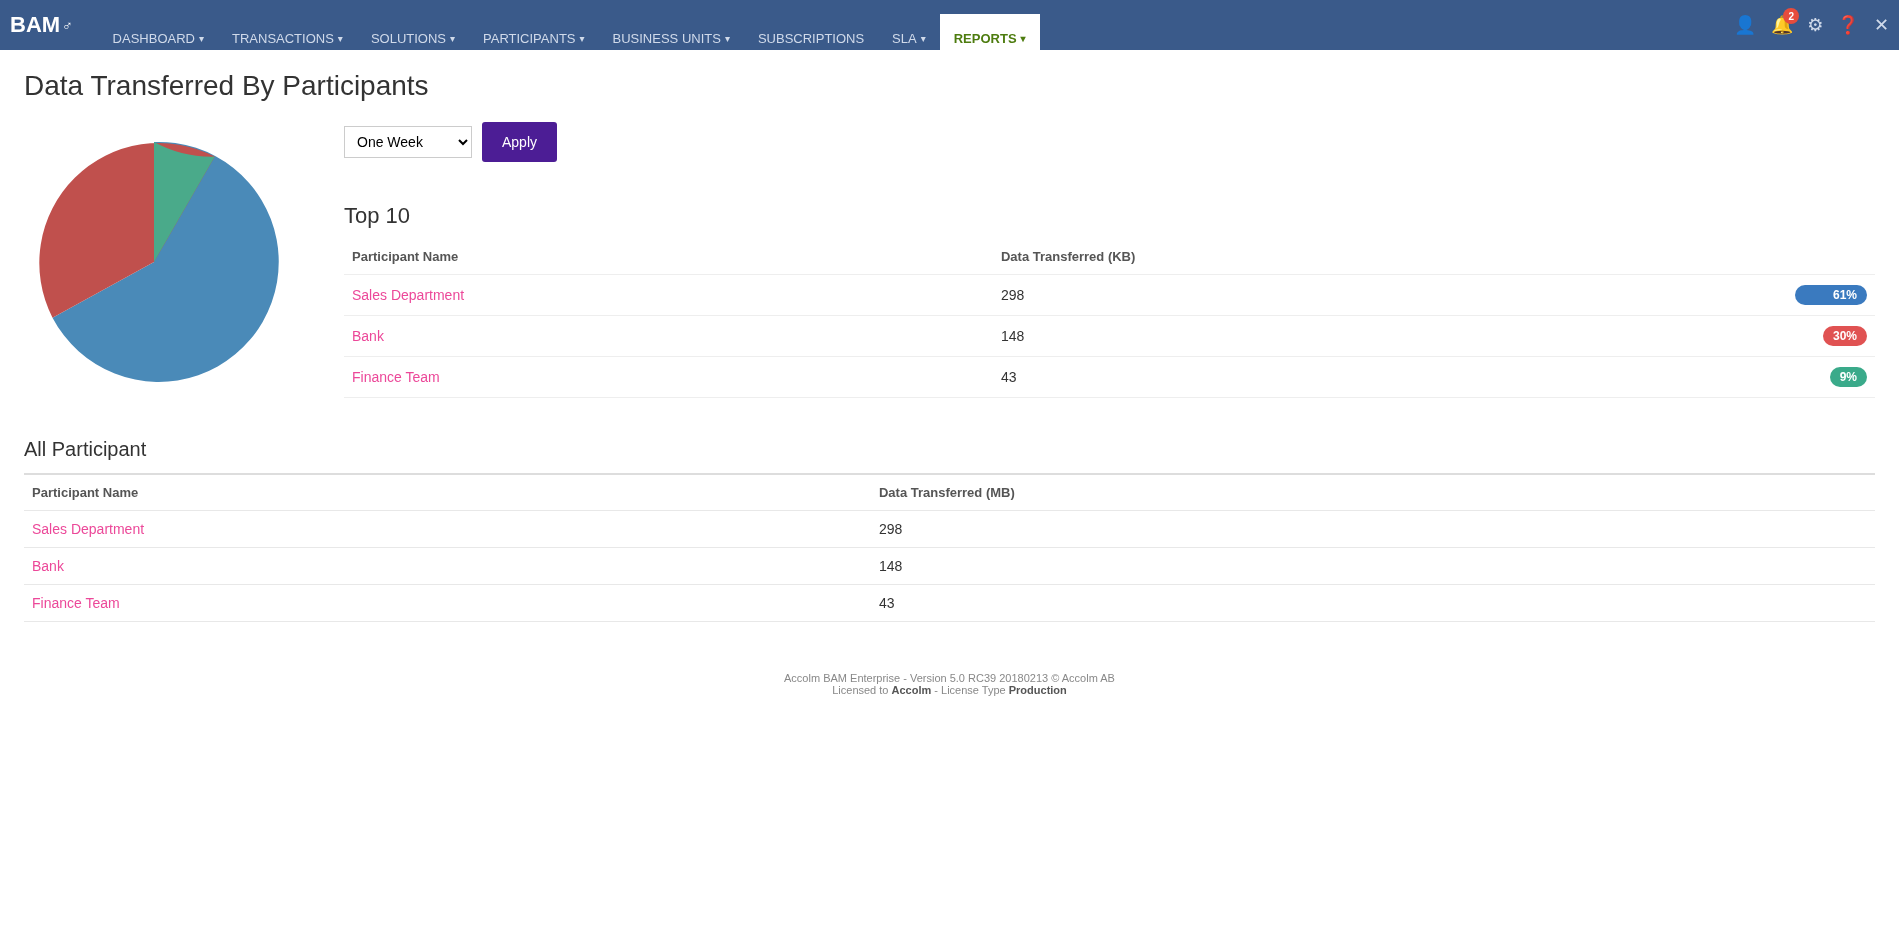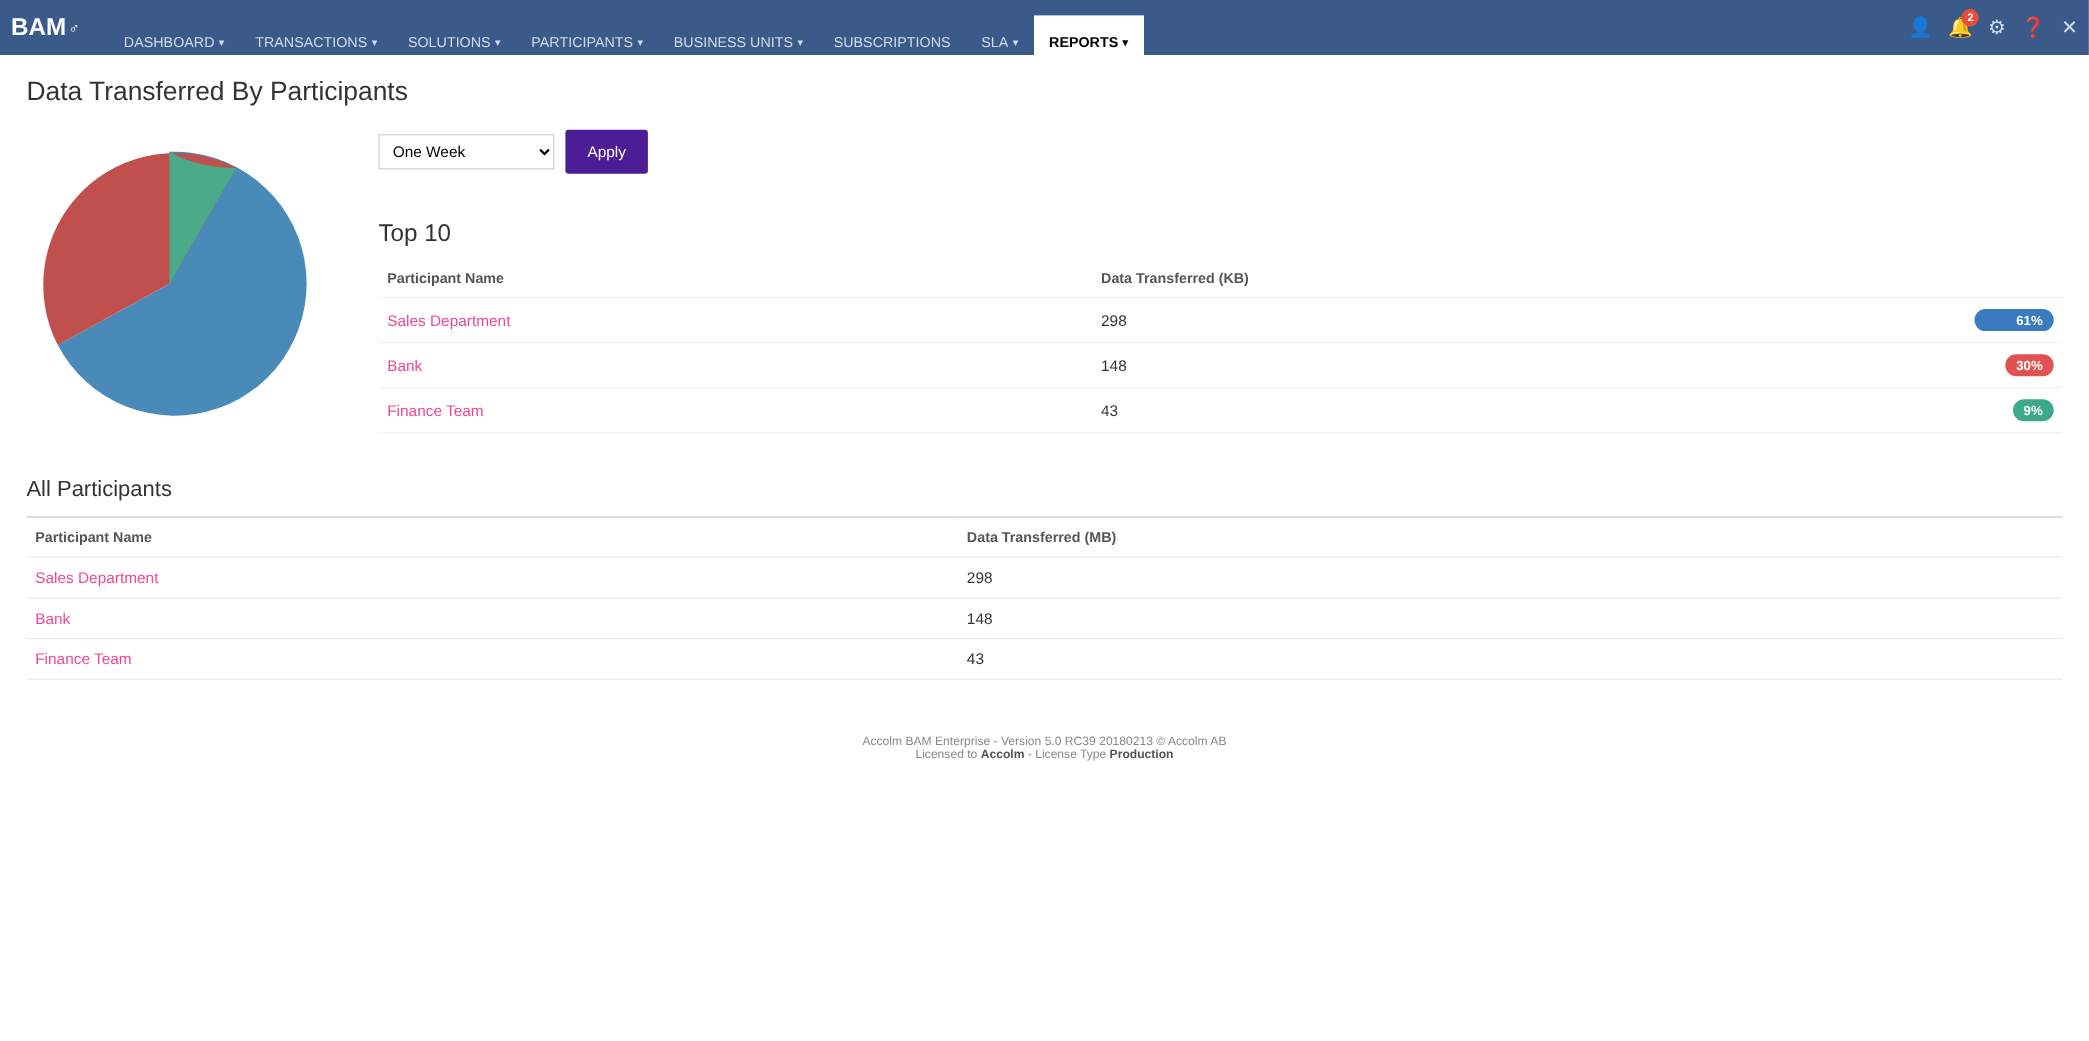--- a/index.html
+++ b/index.html
@@ -35,21 +35,21 @@
       height: 50px;
       display: flex;
       align-items: center;
       cursor: pointer;
       font-size: 13px;
       white-space: nowrap;
       position: relative;
     }
     .nav-item.active {
       background: #fff;
-      color: #000000;
+      color: #4d7c0f;
       font-weight: bold;
     }
     .nav-item .caret {
       font-size: 10px;
       margin-left: 4px;
     }
     .nav-right {
       display: flex;
       align-items: center;
       gap: 14px;
@@ -78,21 +78,21 @@
     }
 
     
     .content {
       padding: 20px 24px;
       background: #fff;
       min-height: calc(100vh - 50px);
     }
 
     .page-title {
-      font-size: 24px;
+      font-size: 28px;
       font-weight: normal;
       color: #333;
       margin-bottom: 20px;
     }
 
     .top-section {
       display: flex;
       gap: 40px;
       margin-bottom: 40px;
     }
@@ -113,21 +113,21 @@
       align-items: center;
       gap: 10px;
       margin-bottom: 16px;
     }
 
     .filter-select {
       border: 1px solid #ccc;
       padding: 6px 8px;
       font-size: 14px;
       background: #fff;
-      width: 160px;
+      width: 128px;
       cursor: pointer;
     }
 
     .apply-btn {
       background: #4c1d95;
       color: #fff;
       border: none;
       padding: 12px 20px;
       font-size: 14px;
       cursor: pointer;
@@ -292,21 +292,21 @@
       <td style="text-align:right;">
                 <span class="badge-pill badge-teal">9%</span>
               </td>
     </tr>
           </tbody>
       </table>
     </div>
   </div>
 
   <div class="all-participants">
-    <div class="section-title">All Participants</div>
+    <div class="section-title">All Participant</div>
     <table class="all-table" style="border-top: 2px solid #ddd;">
       <thead>
         <tr>
           <th id="all-col1">Participant Name</th>
           <th id="all-col2">Data Transferred (MB)</th>
         </tr>
       </thead>
       <tbody id="all-tbody">
           <tr>
       <td><a class="participant-link">Sales Department</a></td>

